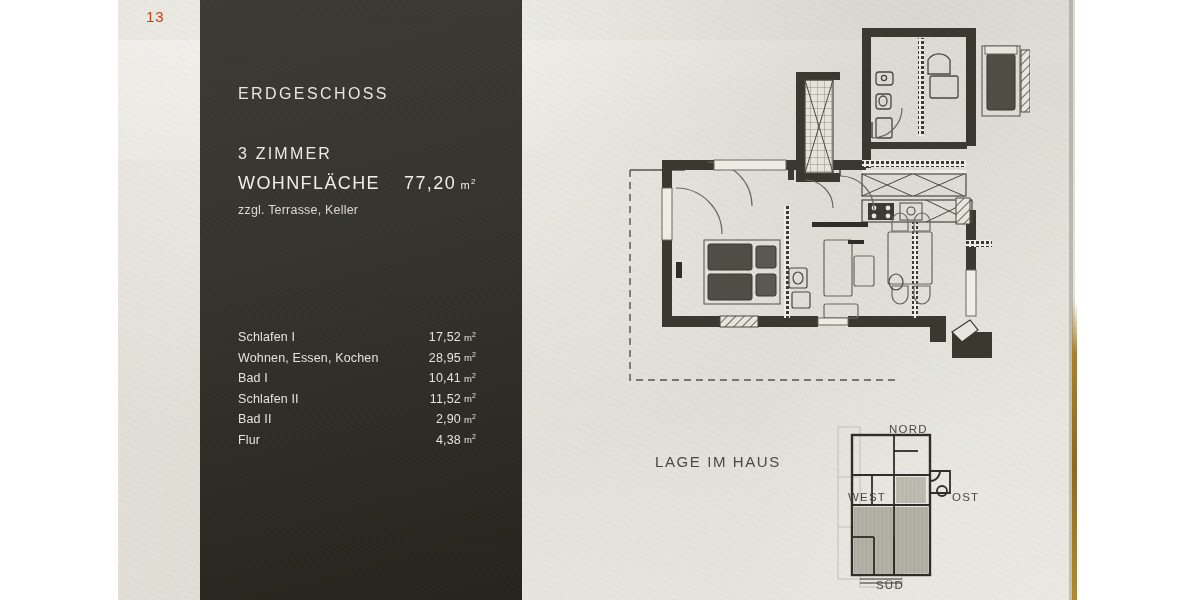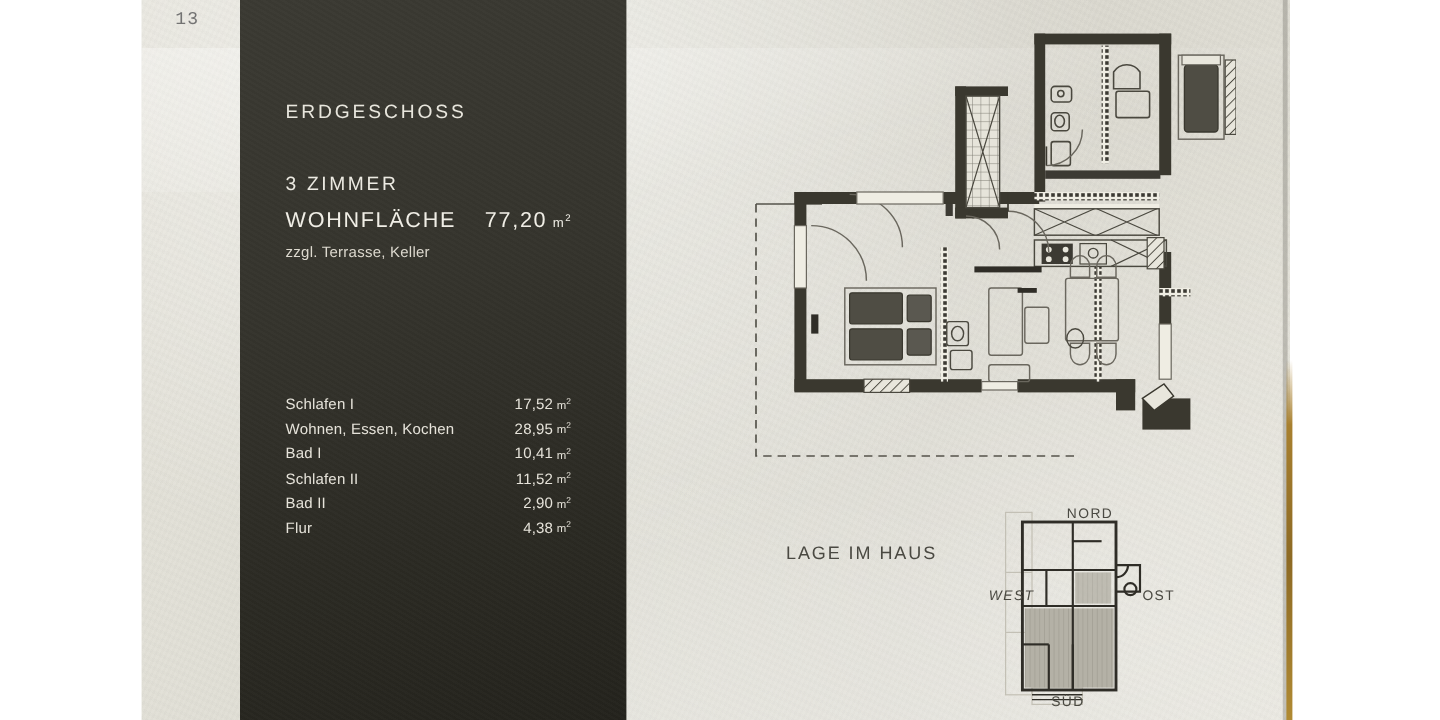--- a/index.html
+++ b/index.html
@@ -39,22 +39,22 @@
     filter:blur(.4px);
   }
   .edge-shadow{
     position:absolute;left:1069px;top:0px;width:4px;height:600px;
     background:linear-gradient(180deg,rgba(150,148,140,.55),rgba(120,118,110,.35));
     filter:blur(.6px);
   }
 
   .pagenum{
     position:absolute;left:146px;top:8px;
-    font-size:15px;color:#737373;letter-spacing:1px;
-    font-family:Liberation Mono, monospace;
+    font-size:15px;color:#c2410c;letter-spacing:1px;
+    font-family:Liberation Sans, sans-serif;
   }
 
   
   .panel{
     position:absolute;left:200px;top:0;width:322px;height:600px;
     background:
       repeating-linear-gradient(30deg, rgba(255,255,255,.012) 0 2px, rgba(0,0,0,.02) 2px 4px),
       linear-gradient(165deg,#3b3a33 0%,#35342d 40%,#2b2a23 75%,#24231d 100%);
     color:#eceae2;
   }
@@ -96,21 +96,21 @@
 
   
   .planwrap{position:absolute;left:600px;top:10px;width:430px;height:400px;}
   .orientwrap{position:absolute;left:790px;top:415px;width:230px;height:185px;}
   .lagelabel{
     position:absolute;left:655px;top:453px;
     font-size:15px;letter-spacing:1.6px;color:#4a4942;
   }
   .compass-lbl{position:absolute;font-size:11.5px;letter-spacing:1.2px;color:#4a4942;}
   .c-nord{left:889px;top:423px;}
-  .c-west{left:824px;top:491px;font-style:italic;}
+  .c-west{left:848px;top:491px;}
   .c-ost{left:952px;top:491px;}
   .c-sud{left:876px;top:579px;}
   svg{display:block;}
 </style>
 </head>
 <body>
 
 <div id="page">
 
   <div class="sheet"></div>

